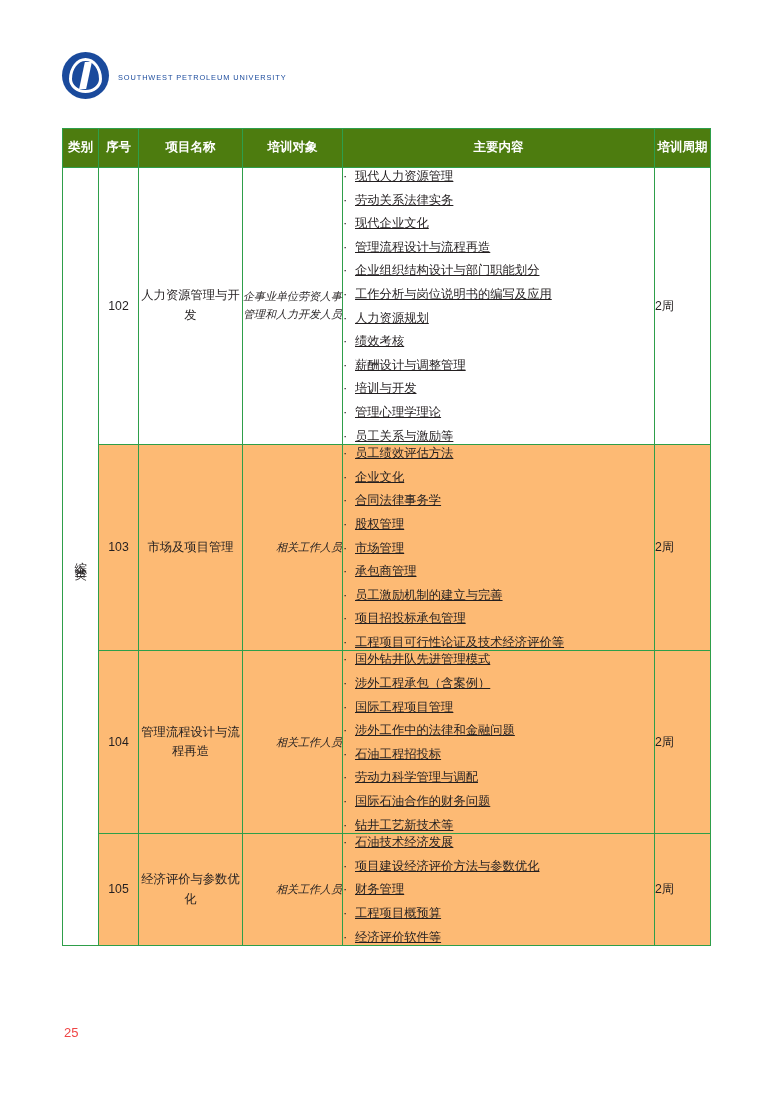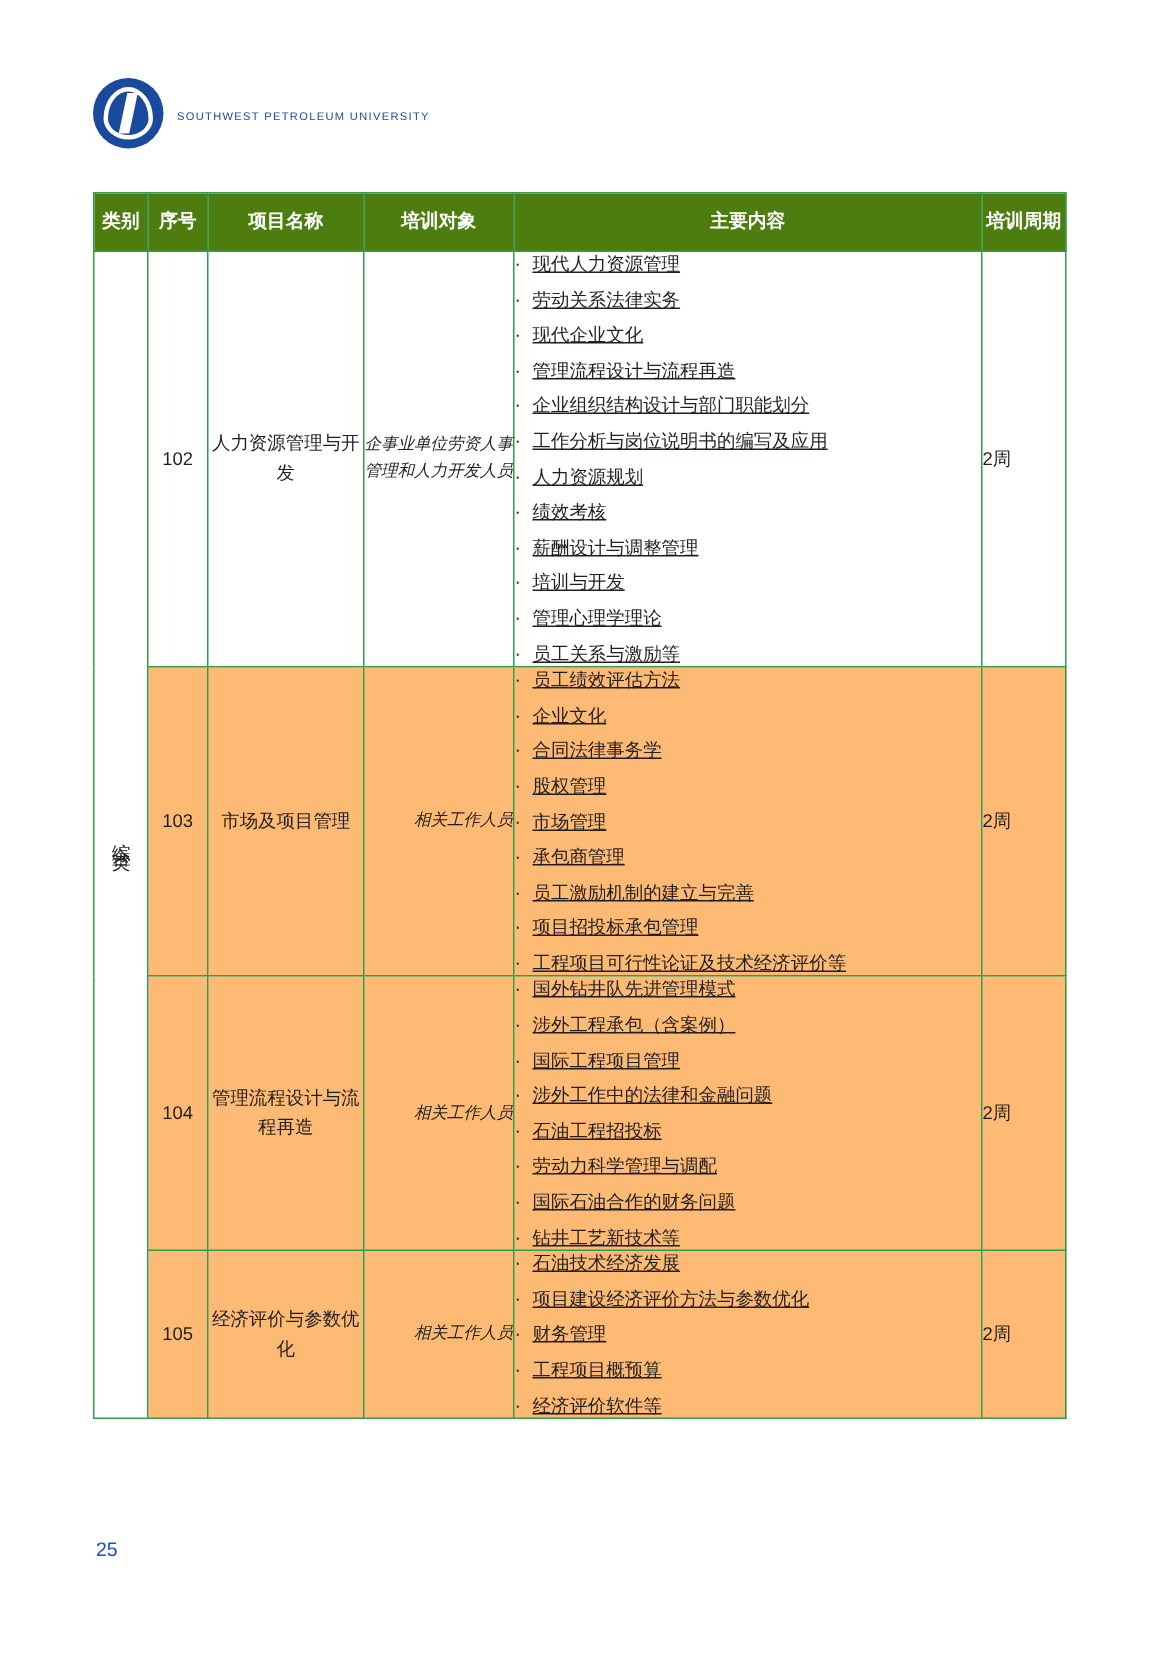--- a/index.html
+++ b/index.html
@@ -177,21 +177,21 @@
   tr.shaded td {
     background: #fdba74;
   }
 
   
   .page-number {
     position: absolute;
     left: 64px;
     top: 1025px;
     font-size: 13px;
-    color: #1d4ed8;
+    color: #ef4444;
   }
 </style>
 </head>
 <body>
 
 <div class="page">
 
   <div class="logo-block">
     <div class="logo-mark"></div>
     <div class="logo-text">

